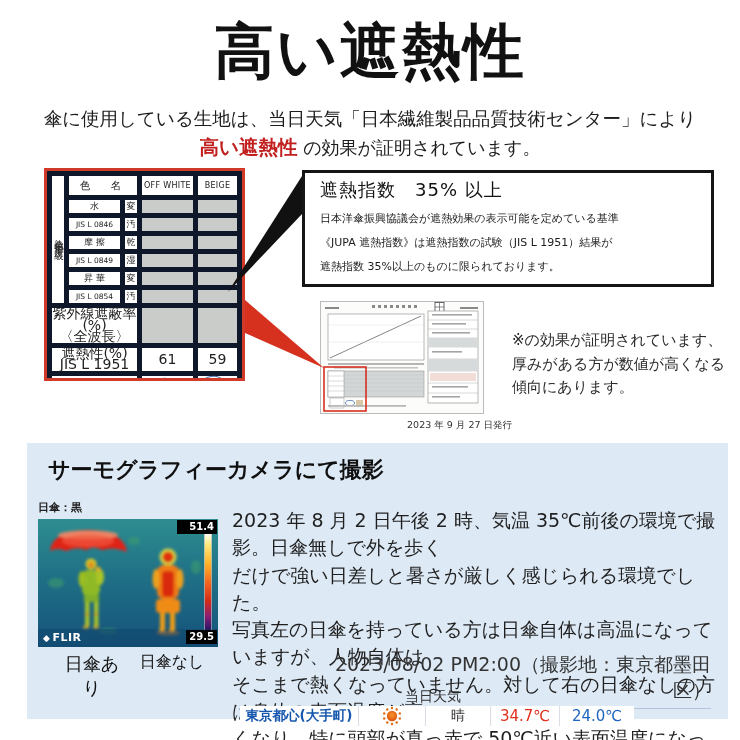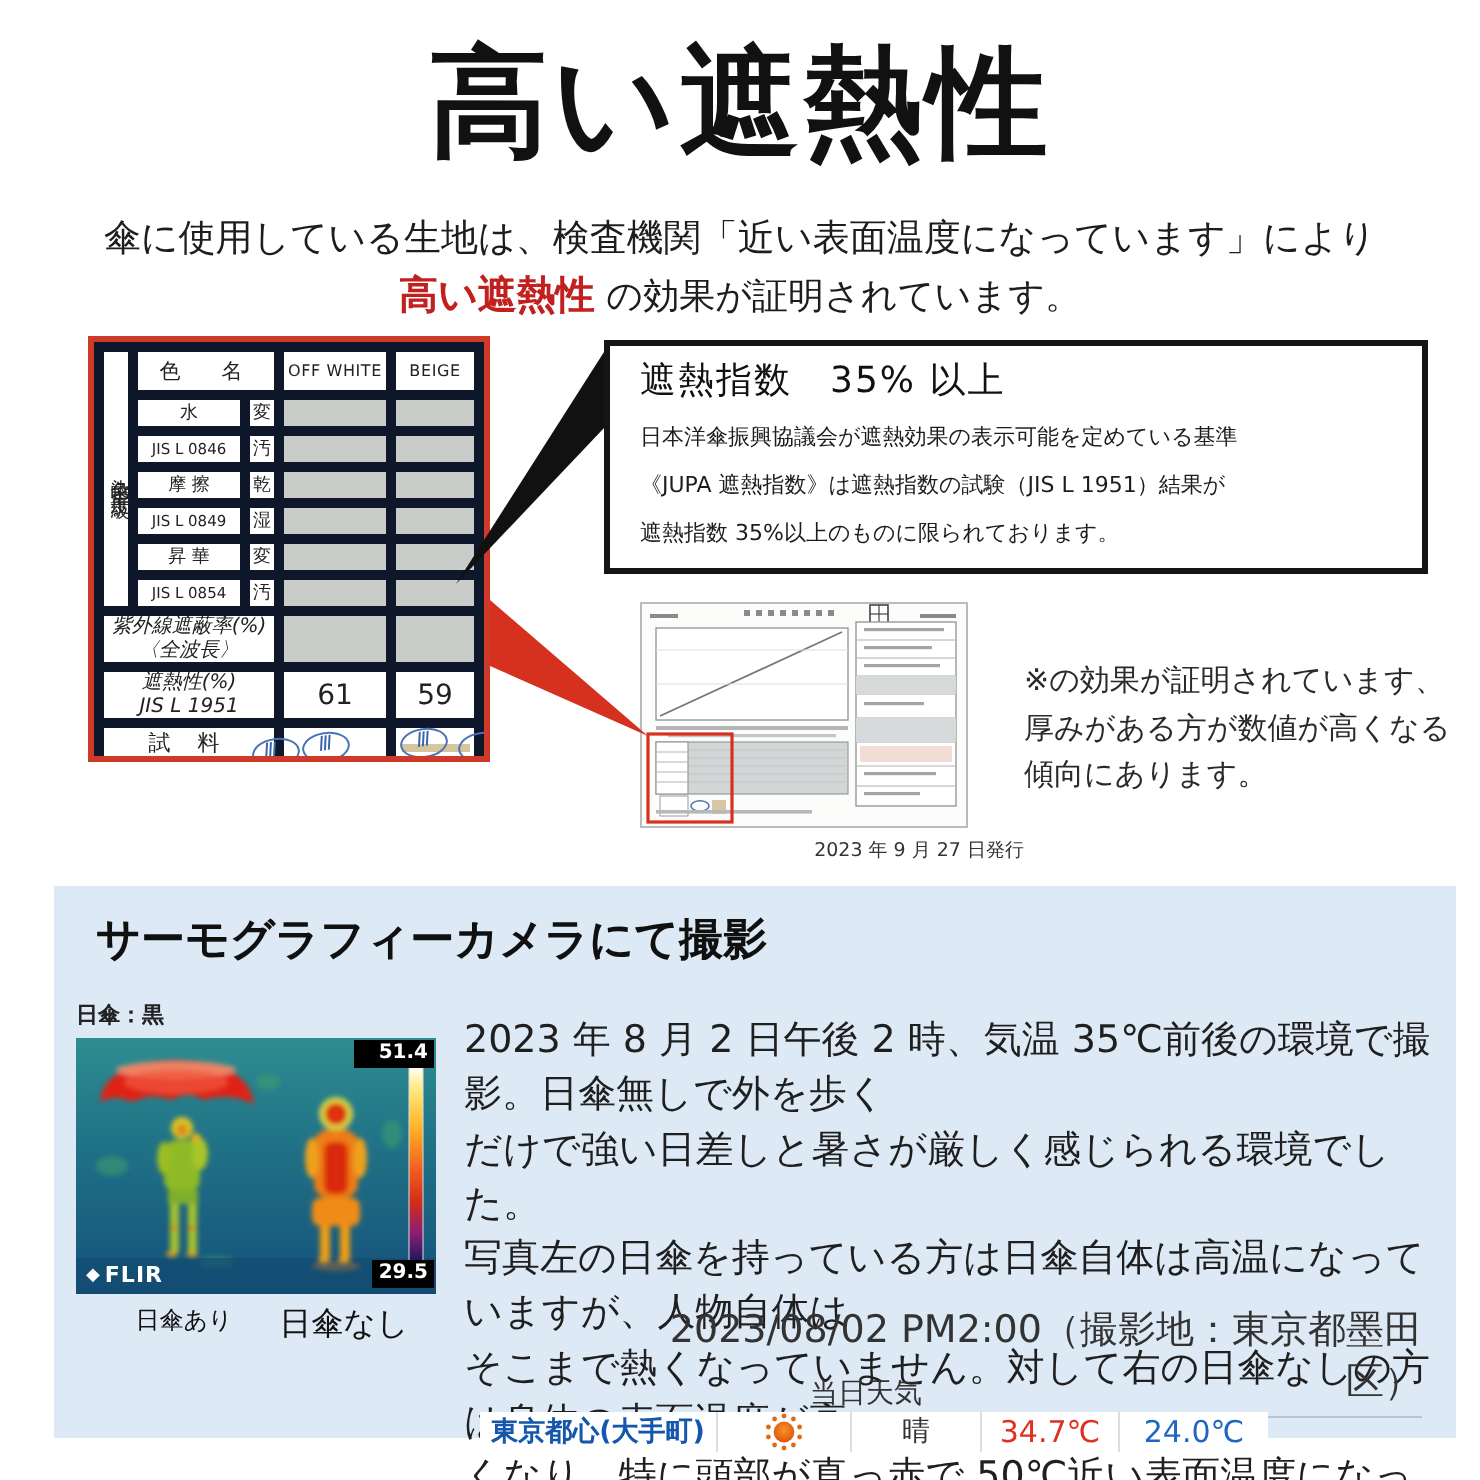--- a/index.html
+++ b/index.html
@@ -20,21 +20,21 @@
   table.rpt td{border:5px solid #0f172a;padding:0;text-align:center;vertical-align:middle;color:#222;overflow:visible;}
   td.vert{width:17px;}
   td.vert span{writing-mode:vertical-rl;font-size:9.5px;letter-spacing:2px;line-height:15px;}
   .lbl{font-size:9px;}
   .jis{font-size:7.5px;}
   .sfx{font-size:9px;width:17px;}
   .hname{font-size:10.5px;letter-spacing:5px;}
   .hcol{font-size:8px;letter-spacing:.3px;}
   td.g{background:#caccca;border-color:#a9aba9;}
   .val{font-size:14px;}
-  .two{font-size:10px;line-height:11.5px;font-style:italic;}
+  .two{font-size:14px;line-height:11.5px;}
   .two span{display:block;}
   td.sampleL{font-size:11px;letter-spacing:5px;position:relative;}
   td.swcell{position:relative;}
   .swatch{position:absolute;left:3px;right:3px;top:12px;bottom:3px;}
   .sw-off{background:#eef2e6;}
   .sw-bei{background:#d7c5a0;top:8px;right:2px;}
   .stamp{position:absolute;box-sizing:border-box;border:1.5px solid #4a74b4;border-radius:50%;
          width:24px;height:15px;color:#3a64ac;font-size:10px;font-style:italic;line-height:12px;
          transform:rotate(-8deg);z-index:3;background:transparent;text-align:center;}
 
@@ -59,21 +59,21 @@
   #panel .abs{position:absolute;}
   #thermo-h{left:21px;top:12px;font-size:22px;font-weight:700;color:#101010;}
   #img-label{left:11px;top:57px;font-size:11px;font-weight:600;color:#222;}
   #thermal{left:11px;top:76px;width:180px;height:128px;}
   #thermal svg{display:block;}
   .tbox{position:absolute;background:#000;color:#fff;font-size:10px;font-weight:700;padding:1px 3px;line-height:12px;}
   #tmax{top:1px;right:1px;padding-left:12px;}
   #tmin{bottom:3px;right:1px;}
   #flir{position:absolute;left:5px;bottom:3px;color:#fff;font-weight:700;font-size:11px;letter-spacing:.5px;display:flex;align-items:center;gap:2px;}
   #flir .d{font-size:9px;}
-  #cap1{left:30px;top:209px;width:70px;text-align:center;font-size:12px;color:#111;}
+  #cap1{left:30px;top:209px;width:70px;text-align:center;font-size:18px;color:#111;}
   #cap2{left:108px;top:209px;width:74px;text-align:center;font-size:16px;color:#111;}
   #para{left:205px;top:64px;width:488px;font-size:19px;line-height:27.3px;color:#1f1f1f;}
   #dateline{left:300px;top:209px;width:384px;text-align:right;font-size:19px;color:#333;
             border-bottom:1px solid #b5c4d8;padding-bottom:4px;}
   #weather{left:213px;top:245px;display:flex;align-items:center;height:26px;flex-direction:column;}
   #weather .wl{font-size:14px;color:#333;margin-right:8px;}
   #wrow{display:flex;background:#fff;height:26px;align-items:stretch;}
   #wrow .c{display:flex;align-items:center;justify-content:center;border-left:1px solid #d9dee6;}
   #wrow .c:first-child{border-left:none;}
   .w-loc{width:118px;font-size:13.5px;font-weight:700;color:#1457ad;}
@@ -81,21 +81,21 @@
   .w-con{width:64px;font-size:14px;color:#333;}
   .w-hi{width:68px;font-size:15px;color:#e0301e;}
   .w-lo{width:74px;font-size:15px;color:#1f66c0;}
 </style>
 </head>
 <body>
 
 <div id="page">
 
   <div id="title" class="abs">高い遮熱性</div>
-  <div id="intro1" class="abs">傘に使用している生地は、検査機関「近い表面温度になっています」により</div>
+  <div id="intro1" class="abs">傘に使用している生地は、当日天気「日本繊維製品品質技術センター」により</div>
   <div id="intro2" class="abs"><span class="hl">高い遮熱性</span><span> の効果が証明されています。</span></div>
 
   <div id="rpt-wrap" class="abs">
     <table class="rpt">
       <colgroup>
           <col style="width:17px">
           <col style="width:56px">
           <col style="width:17px">
           <col style="width:56px">
           <col>

